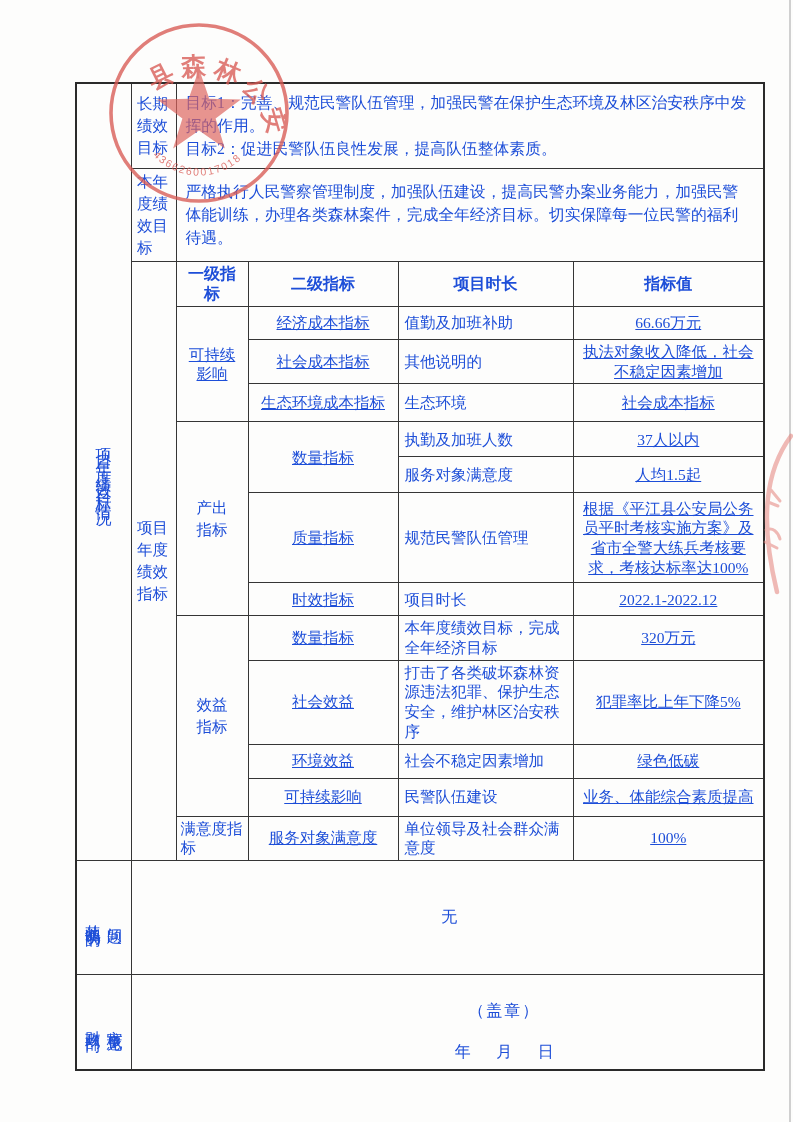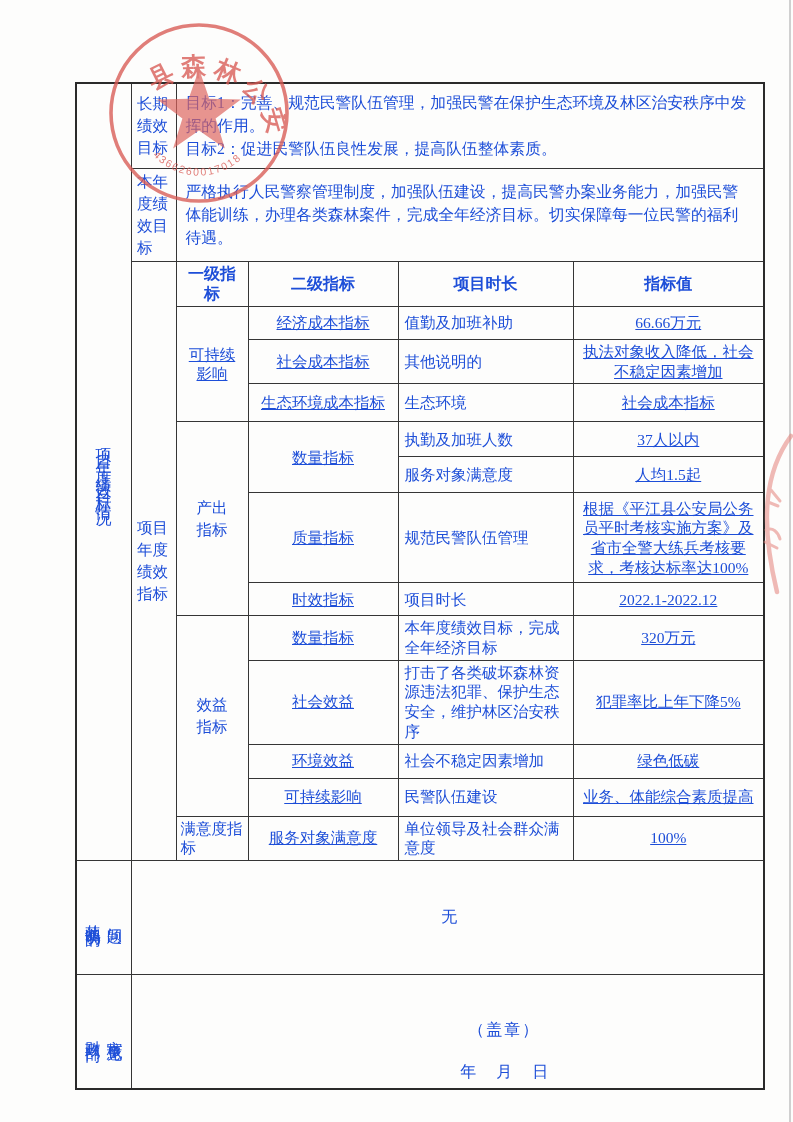--- a/index.html
+++ b/index.html
@@ -27,21 +27,21 @@
   .col2label span{display:inline-block;width:33px;text-align:left;line-height:1.42;font-size:15.5px;}
   .vlabel{
     display:inline-block;writing-mode:vertical-rl;text-orientation:upright;
     letter-spacing:7px;font-size:16px;line-height:1.1;
   }
   .vpair{display:flex;justify-content:center;align-items:center;gap:4px;height:100%;}
   .vpair .vcol{writing-mode:vertical-rl;text-orientation:upright;letter-spacing:2px;font-size:15.5px;line-height:1.15;}
   .narrowcell span{display:inline-block;width:33px;text-align:center;line-height:1.42;}
   .stampcell{vertical-align:bottom;text-align:center;padding-left:120px;padding-bottom:6px;}
   .stampcell .gai{margin-bottom:22px;font-size:16px;letter-spacing:2px;}
-  .stampcell .date{font-size:16px;word-spacing:16px;}
+  .stampcell .date{font-size:16px;word-spacing:16px;font-family:Liberation Mono, monospace;}
   .nonecell{text-align:center;vertical-align:middle;font-size:16px;padding-left:10px;}
   .seal-top{position:absolute;left:102px;top:16px;width:194px;height:200px;z-index:6;pointer-events:none;}
   .seal-side{position:absolute;left:751px;top:430px;width:42px;height:168px;z-index:6;pointer-events:none;}
 </style>
 </head>
 <body>
 
 <div class="page">
 
   <table class="main">
@@ -161,21 +161,21 @@
     <tr style="height:114px">
       <td>
         <div class="vpair">
           <span class="vcol">其他说明的</span>
           <span class="vcol">问题</span>
         </div>
       </td>
       <td colspan="5" class="nonecell">无</td>
     </tr>
 
-    <tr style="height:115px">
+    <tr style="height:96px">
       <td>
         <div class="vpair">
           <span class="vcol">财政部门</span>
           <span class="vcol">审核意见</span>
         </div>
       </td>
       <td colspan="5" class="stampcell">
         <div class="gai">（盖章）</div>
         <div class="date">年 月 日</div>
       </td>

